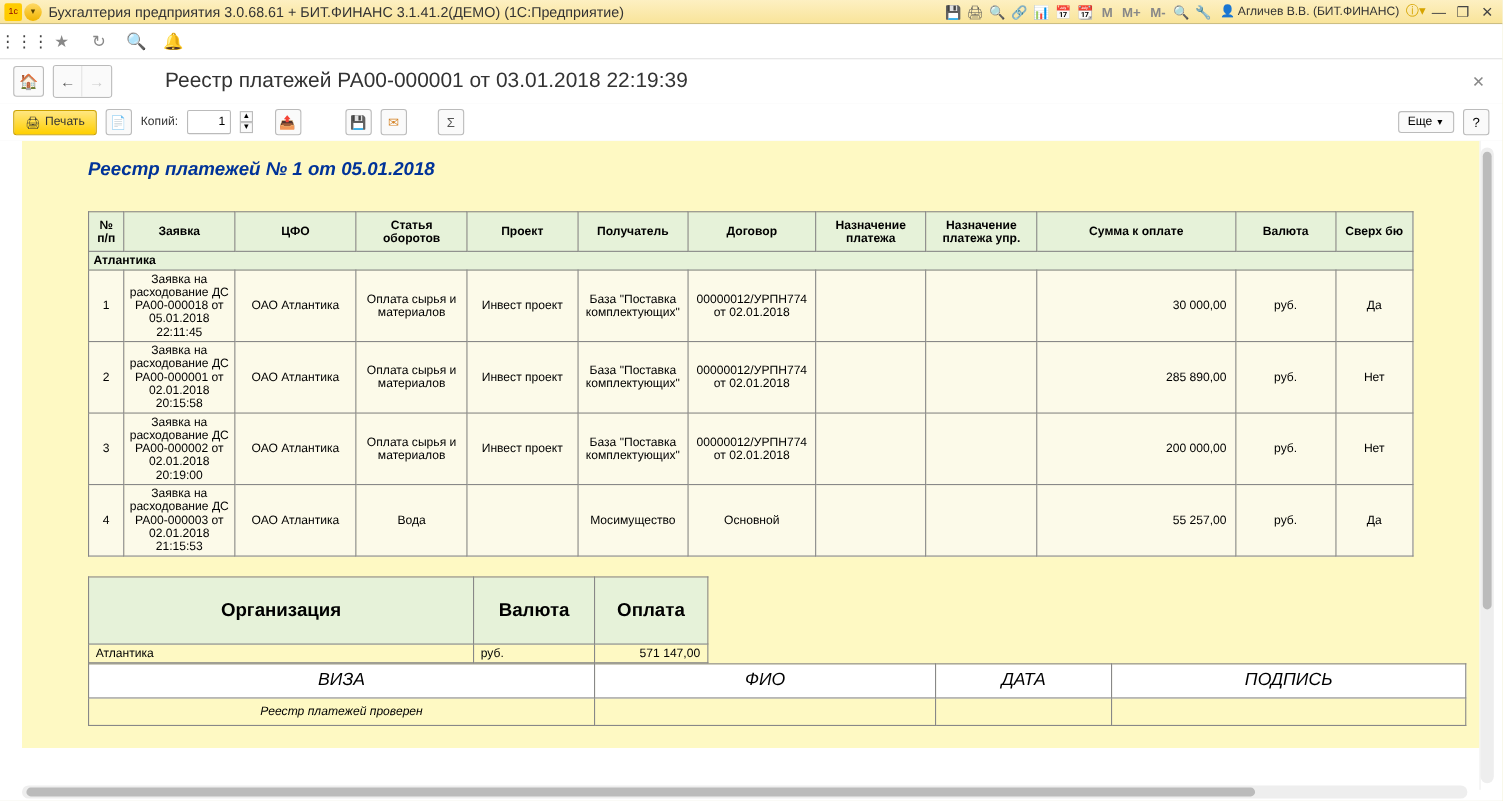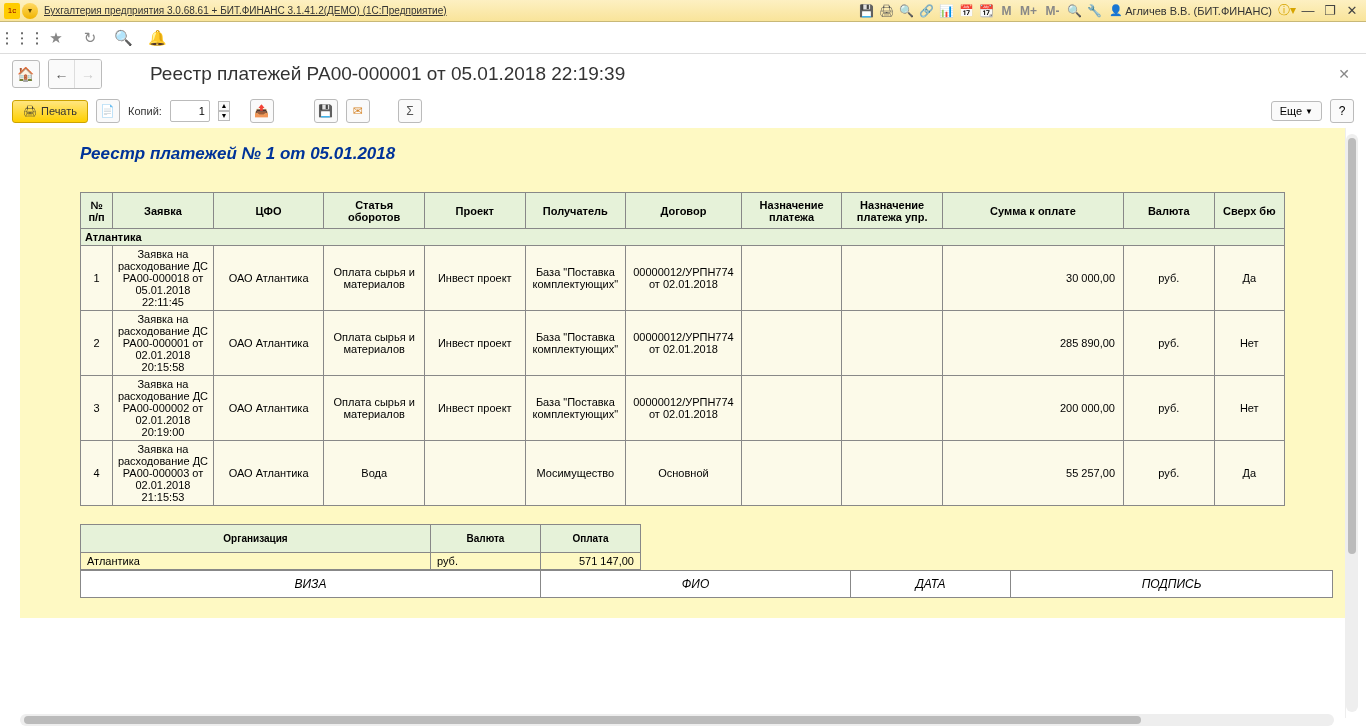--- a/index.html
+++ b/index.html
@@ -2,21 +2,21 @@
 <html><head>
 <meta charset="utf-8">
 <style>
 * { box-sizing: border-box; margin: 0; padding: 0; }
 body { font-family: Arial, sans-serif; font-size: 11px; background: #f0f0f0; width: 1366px; height: 728px; overflow: hidden; }
 
 
 .titlebar { height: 22px; background: linear-gradient(#fdf0c2, #f9e49a); display: flex; align-items: center; padding: 0 4px; border-bottom: 1px solid #c8b878; }
 .titlebar .logo { width: 16px; height: 16px; background: #ffcc00; border-radius: 2px; margin-right: 2px; display: inline-flex; align-items: center; justify-content: center; font-size: 8px; font-weight: normal; color: #8b0000; }
 .titlebar .dropdown-btn { width: 16px; height: 16px; background: linear-gradient(#ffd966,#f0b400); border-radius: 50%; display: inline-flex; align-items: center; justify-content: center; font-size: 8px; color: #5a4200; margin-right: 6px; cursor: pointer; }
-.titlebar .title-text { flex: 1; color: #333; font-size: 10px; text-decoration: underline; }
+.titlebar .title-text { flex: 1; color: #333; font-size: 13px; }
 .titlebar .title-icons { display: flex; gap: 2px; align-items: center; }
 .titlebar .ticon { width: 18px; height: 16px; display: inline-flex; align-items: center; justify-content: center; font-size: 12px; cursor: pointer; color: #555; }
 .titlebar .user-label { font-size: 11px; color: #333; padding: 0 4px; display: inline-flex; align-items: center; gap: 2px; }
 .titlebar .winbtn { width: 20px; text-align: center; cursor: pointer; color: #444; font-size: 13px; }
 
 
 .toptoolbar { height: 32px; background: #fff; border-bottom: 1px solid #ddd; display: flex; align-items: center; padding: 0 12px; gap: 14px; }
 .toptoolbar .ticon2 { width: 20px; height: 20px; display: inline-flex; align-items: center; justify-content: center; font-size: 15px; color: #888; cursor: pointer; }
 
 
@@ -56,27 +56,27 @@
 table.main { border-collapse: collapse; width: 100%; margin-top: 28px; }
 table.main th, table.main td { border: 1px solid #888; font-size: 11px; padding: 2px 4px; }
 table.main th { background: #e6f2d9; font-weight: bold; text-align: center; vertical-align: middle; height: 36px; }
 table.main td { background: #fcfae9; text-align: center; vertical-align: middle; }
 table.main td.num { text-align: right; padding-right: 8px; }
 table.main tr.grp td { background: #e6f2d9; text-align: left; font-weight: bold; padding-left: 4px; }
 table.main .rownum { width: 32px; }
 
 
 table.summary { border-collapse: collapse; margin-top: 18px; }
-table.summary th { border: 1px solid #888; background: #e6f2d9; font-weight: bold; font-size: 10px; padding: 8px; }
+table.summary th { border: 1px solid #888; background: #e6f2d9; font-weight: bold; font-size: 17px; padding: 20px; }
 table.summary td { border: 1px solid #888; font-size: 11px; padding: 2px 6px; }
 
 
 .approval-title { color: #003399; font-weight: bold; font-size: 15px; font-style: italic; margin: 18px 0 4px 0; }
 table.approval { border-collapse: collapse; width: 104%; }
-table.approval th { border: 1px solid #888; background: #fff; font-style: italic; font-weight: normal; font-size: 12px; padding: 6px; }
+table.approval th { border: 1px solid #888; background: #fff; font-style: italic; font-weight: normal; font-size: 16px; padding: 6px; }
 table.approval td { border: 1px solid #888; font-size: 11px; padding: 6px; text-align: center; font-style: italic; }
 
 
 .hscroll { position: absolute; left: 20px; right: 32px; bottom: 2px; height: 12px; background: #eee; border-radius: 6px; }
 .hscroll .thumb { position: absolute; left: 4px; width: 85%; height: 8px; top: 2px; background: #bbb; border-radius: 4px; }
 .vscroll { position: absolute; right: 8px; top: 6px; bottom: 16px; width: 12px; background: #eee; border-radius: 6px; }
 .vscroll .thumb { position: absolute; top: 4px; height: 72%; width: 8px; left: 2px; background: #bbb; border-radius: 4px; }
 </style>
 </head>
 <body>
@@ -113,21 +113,21 @@
   <span class="ticon2">🔍</span>
   <span class="ticon2">🔔</span>
 </div>
 
 <div class="navrow">
   <div class="navbtn">🏠</div>
   <div class="navbtngroup">
     <div class="half">←</div>
     <div class="half" style="color:#ccc">→</div>
   </div>
-  <div class="page-title">Реестр платежей РА00-000001 от 05.01.2018 22:19:39</div>
+  <div class="page-title">Реестр платежей РА00-000001 от 03.01.2018 22:19:39</div>
   <div class="close-x">✕</div>
 </div>
 
 <div class="actionbar">
   <div class="print-btn">
     <span>🖨</span>
     <span>Печать</span>
   </div>
   <div class="tbtn">📄</div>
   <span class="copies-label">Копий:</span>
@@ -258,20 +258,26 @@
         </table>
 
       <table class="approval">
         <tbody>
             <tr>
           <th style="width:460px">ВИЗА</th>
           <th style="width:310px">ФИО</th>
           <th style="width:160px">ДАТА</th>
           <th>ПОДПИСЬ</th>
         </tr>
+        <tr>
+          <td>Реестр платежей проверен</td>
+          <td></td>
+          <td></td>
+          <td></td>
+        </tr>
       </tbody>
         </table>
 
     </div>
   </div>
 
   <div class="vscroll">
       <div class="thumb"></div>
     </div>
   <div class="hscroll">

